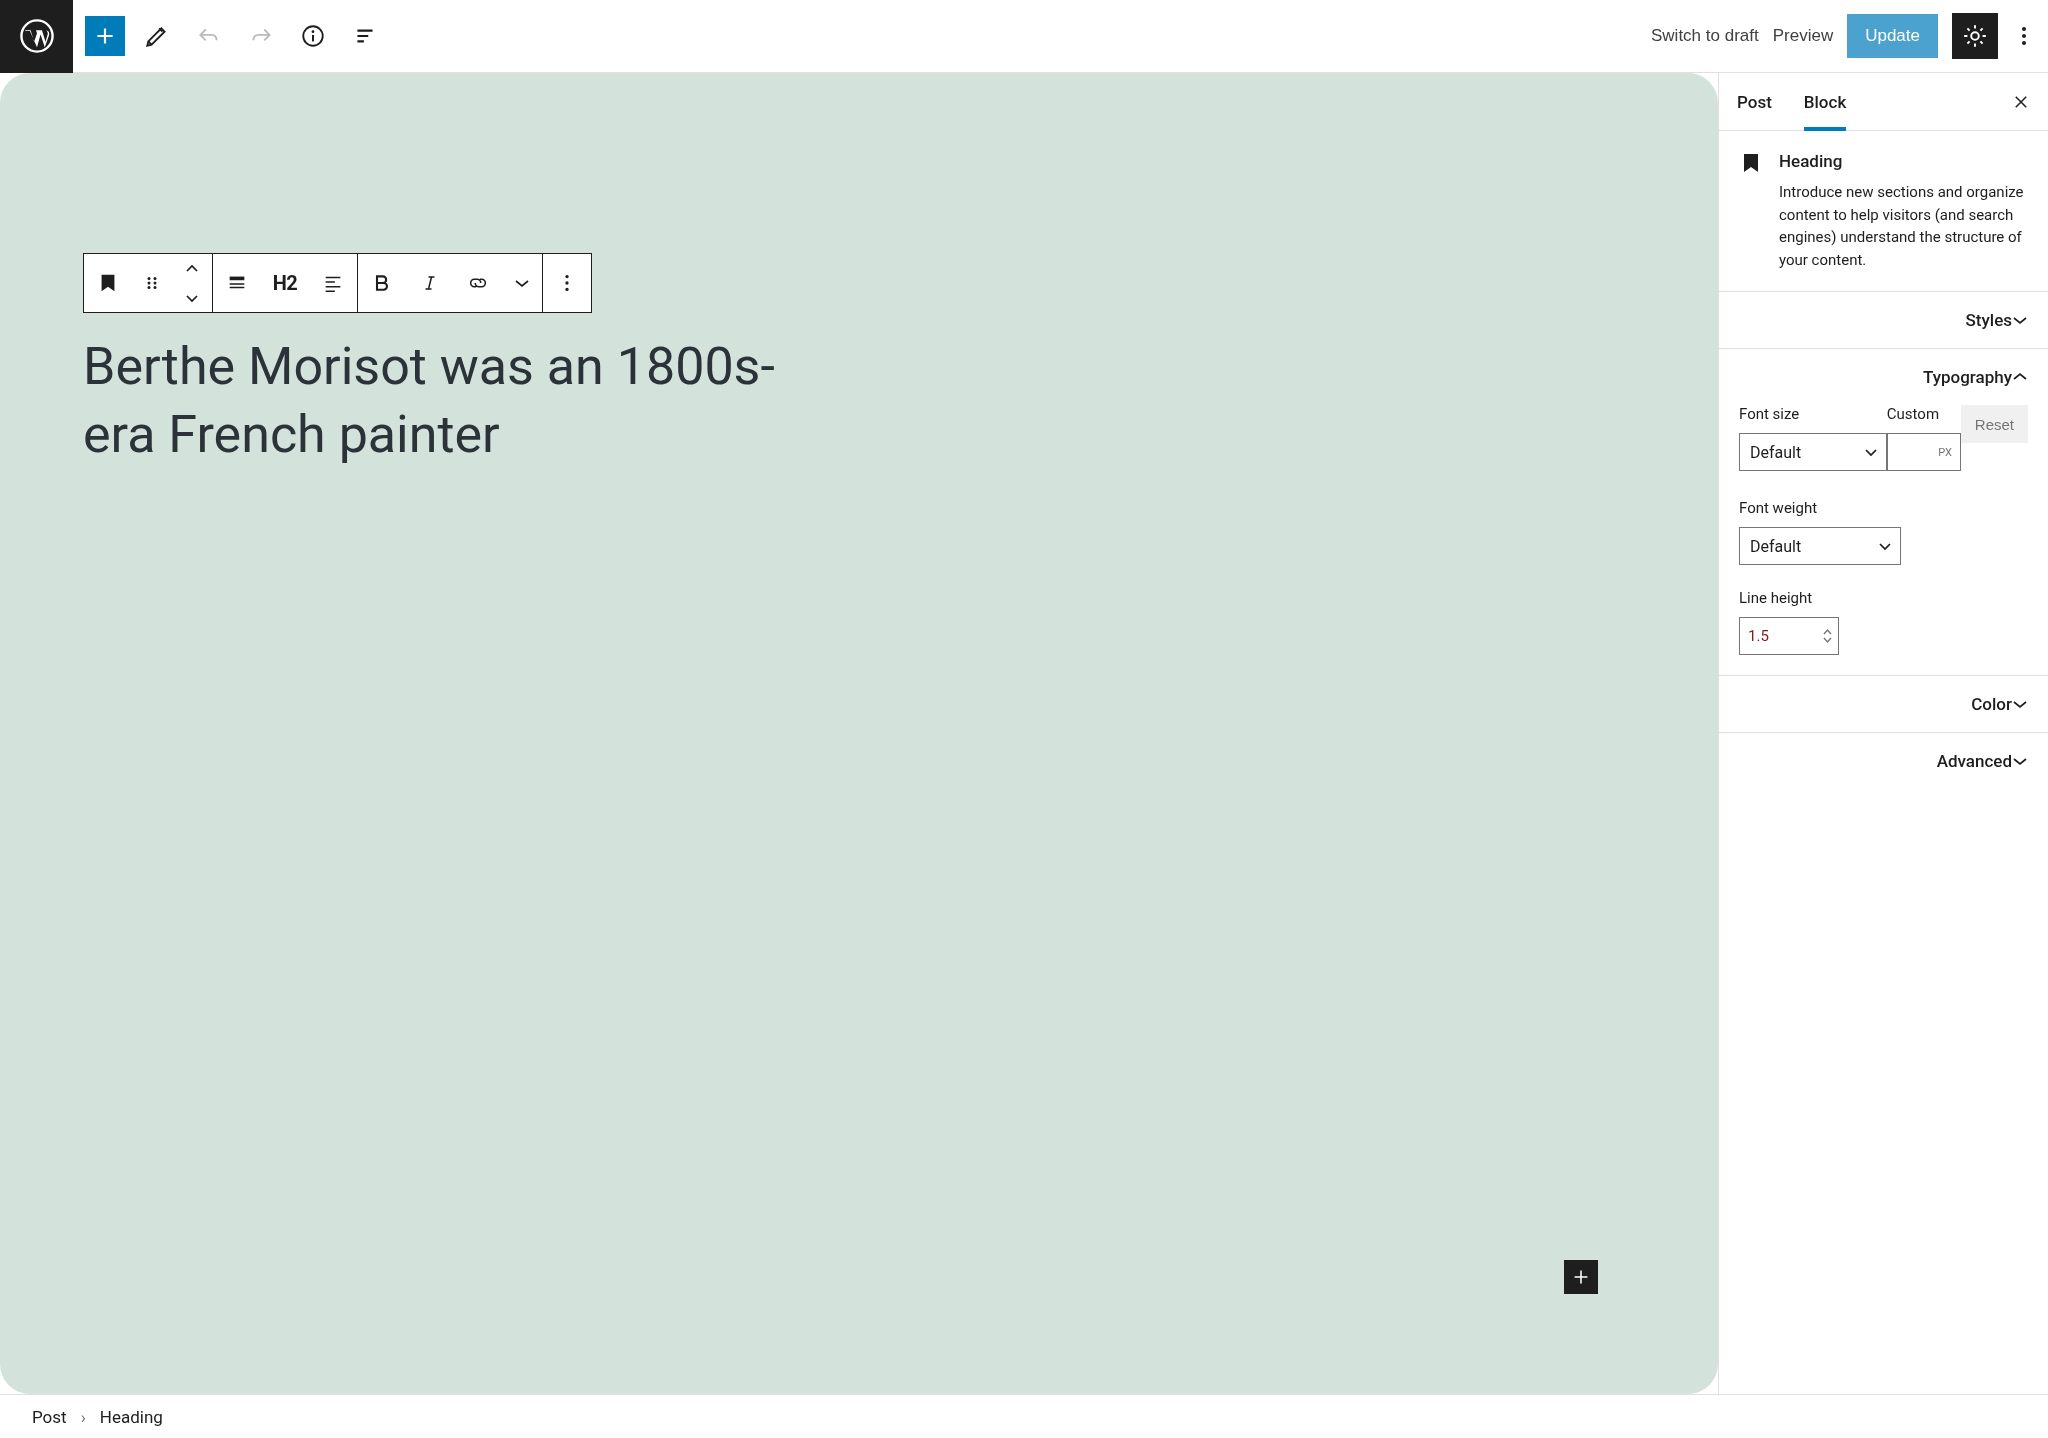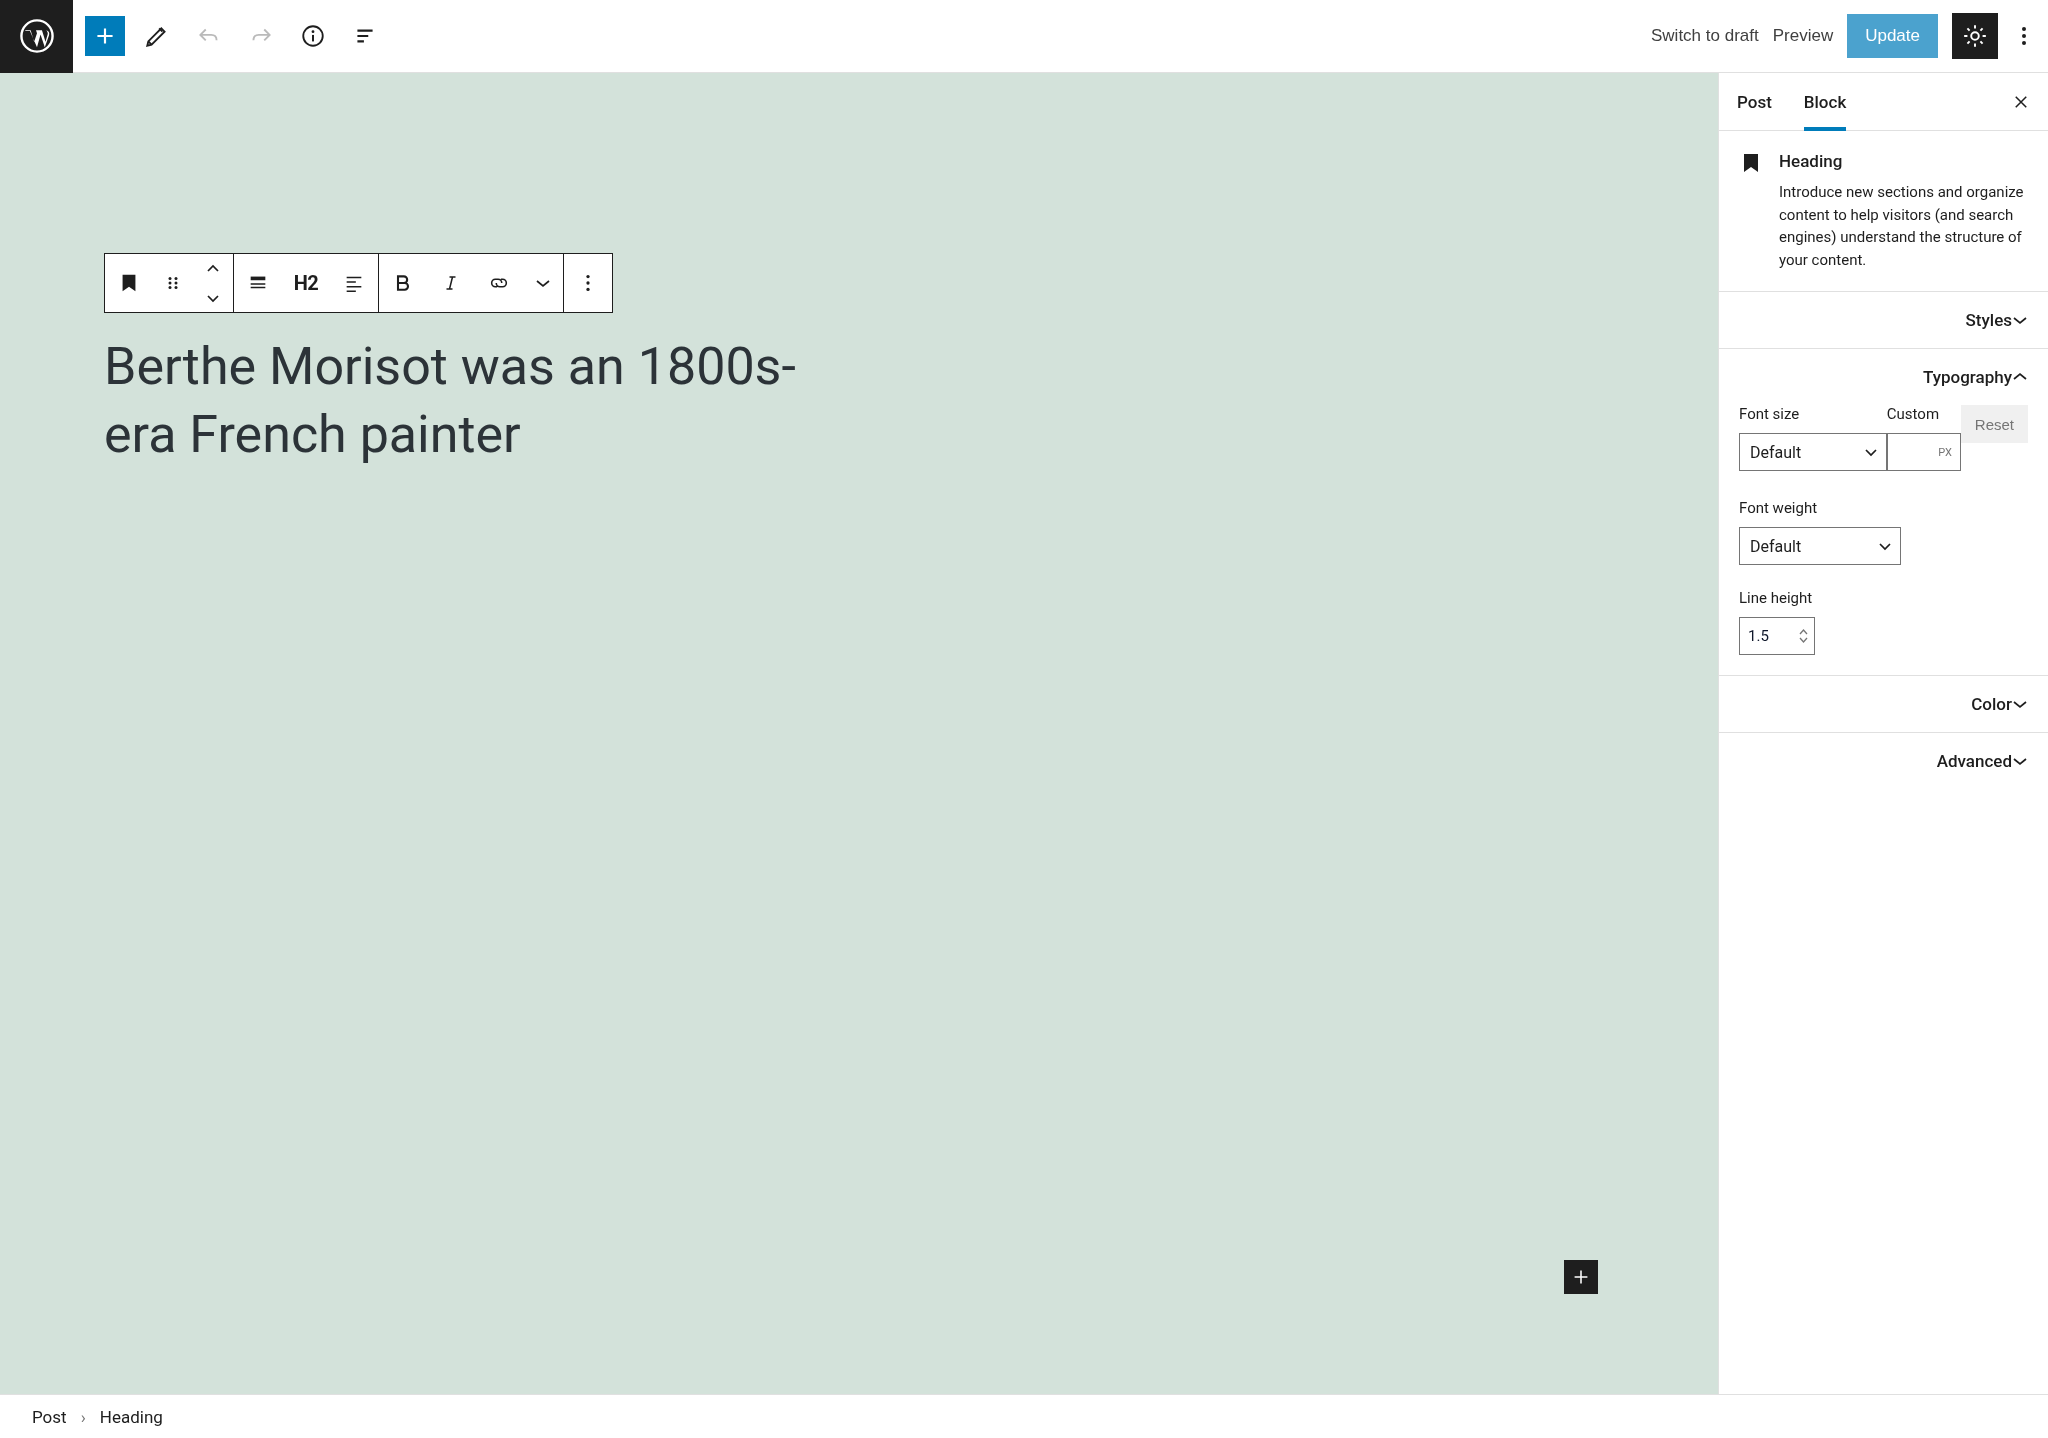--- a/index.html
+++ b/index.html
@@ -14,21 +14,21 @@
 .icon-btn { width: 40px; height: 40px; display: flex; align-items: center; justify-content: center; cursor: pointer; background: transparent; border: none; }
 .icon-btn.disabled { opacity: 0.3; }
 .toolbar-right { margin-left: auto; display: flex; align-items: center; padding: 0 12px; gap: 14px; }
 .link-btn { color: #404040; font-size: 17px; cursor: pointer; background: none; border: none; }
 .update-btn { background: #007cba; color: #fff; border: none; padding: 12px 18px; font-size: 17px; cursor: pointer; opacity: 0.7; }
 .settings-btn { width: 46px; height: 46px; background: #1e1e1e; display: flex; align-items: center; justify-content: center; cursor: pointer; }
 .kebab-btn { width: 24px; height: 46px; display: flex; align-items: center; justify-content: center; cursor: pointer; }
 
 
 .main { display: flex; flex: 1; overflow: hidden; }
-.canvas { flex: 1; background: #d3e2da; position: relative; padding: 180px 104px 40px; }
+.canvas { flex: 1; background: #d3e2da; position: relative; padding: 180px 83px 40px; border-radius: 30px; }
 .block-toolbar { display: inline-flex; background: #fff; border: 1px solid #1e1e1e; position: relative; }
 .bt-group { display: flex; align-items: center; border-right: 1px solid #1e1e1e; }
 .bt-group:last-child { border-right: none; }
 .bt-item { width: 48px; height: 58px; display: flex; align-items: center; justify-content: center; cursor: pointer; position: relative; }
 .bt-item.narrow { width: 40px; }
 .h2-label { font-weight: 700; font-size: 20px; letter-spacing: -0.5px; }
 .updown { display: flex; flex-direction: column; width: 40px; }
 .updown .half { height: 29px; display: flex; align-items: center; justify-content: center; cursor: pointer; }
 
 .heading-block { font-size: 52px; line-height: 1.3; color: #2c3338; margin-top: 20px; font-weight: 400; max-width: 720px; }
@@ -51,21 +51,21 @@
 .panel { border-top: 1px solid #e0e0e0; }
 .panel-header { display: flex; align-items: center; justify-content: flex-end; padding: 18px 20px; cursor: pointer; font-weight: 500; font-size: 17px; }
 .panel-body { padding: 0 20px 20px; }
 .field-row { display: flex; margin-bottom: 28px; align-items: flex-start; }
 .field-col { flex: 1; }
 .field-label { font-size: 15px; margin-bottom: 10px; display: block; }
 .select-wrap { position: relative; border: 1px solid #757575; height: 38px; display: flex; align-items: center; padding: 0 32px 0 10px; cursor: pointer; }
 .select-caret { position: absolute; right: 8px; }
 .custom-input { border: 1px solid #757575; height: 38px; width: 74px; display: flex; align-items: center; justify-content: flex-end; padding: 0 8px; font-size: 11px; color: #757575; }
 .reset-btn { background: #f0f0f0; border: none; height: 38px; padding: 0 14px; font-size: 15px; color: #757575; cursor: pointer; }
-.lh-input { border: 1px solid #757575; height: 38px; width: 76px; display: flex; align-items: center; padding: 5px 8px; position: relative; color: #0f172a; font-size: 15px; }
+.lh-input { border: 1px solid #757575; height: 38px; width: 100px; display: flex; align-items: center; padding: 5px 8px; position: relative; color: #7f1d1d; font-size: 15px; }
 .stepper { position: absolute; right: 6px; display: flex; flex-direction: column; gap: 2px; }
 
 
 .footer { height: 44px; border-top: 1px solid #e0e0e0; display: flex; align-items: center; padding: 0 32px; font-size: 17px; gap: 14px; background: #fff; }
 .crumb { cursor: pointer; }
 .crumb-sep { color: #757575; }
 
 svg { display: block; }
 </style>
 </head>

